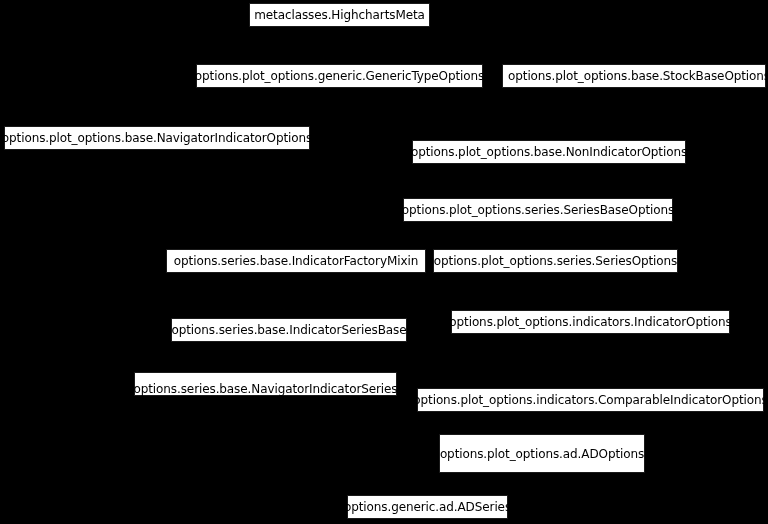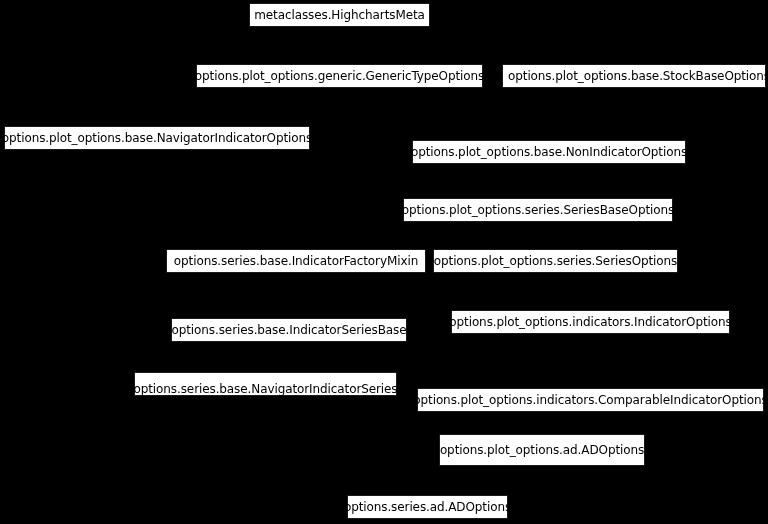--- a/index.html
+++ b/index.html
@@ -97,20 +97,20 @@
       </div>
       <div class="node" style="left: 451px; top: 310px; width: 279px; height: 24px; background: rgb(255, 255, 255); border-color: rgb(26, 26, 26);">
         <span class="node-label" style="color: rgb(0, 0, 0);">options.plot_options.indicators.IndicatorOptions</span>
       </div>
       <div class="node" style="left: 134px; top: 372px; width: 263px; height: 24px; background: rgb(255, 255, 255); border-color: rgb(26, 26, 26); align-items: flex-end;">
         <span class="node-label" style="color: rgb(0, 0, 0);">options.series.base.NavigatorIndicatorSeries</span>
       </div>
       <div class="node" style="left: 417px; top: 388px; width: 347px; height: 24px; background: rgb(255, 255, 255); border-color: rgb(26, 26, 26);">
         <span class="node-label" style="color: rgb(0, 0, 0);">options.plot_options.indicators.ComparableIndicatorOptions</span>
       </div>
-      <div class="node" style="left: 439px; top: 434px; width: 206px; height: 32px; background: rgb(255, 255, 255); border-color: rgb(26, 26, 26);">
+      <div class="node" style="left: 439px; top: 434px; width: 206px; height: 39px; background: rgb(255, 255, 255); border-color: rgb(26, 26, 26);">
         <span class="node-label" style="color: rgb(0, 0, 0);">options.plot_options.ad.ADOptions</span>
       </div>
       <div class="node" style="left: 347px; top: 495px; width: 161px; height: 24px; background: rgb(255, 255, 255); border-color: rgb(26, 26, 26);">
-        <span class="node-label" style="color: rgb(0, 0, 0);">options.series.ad.ADOptions</span>
+        <span class="node-label" style="color: rgb(0, 0, 0);">options.generic.ad.ADSeries</span>
       </div>
     </div>
 </div>
 
 </body></html>

